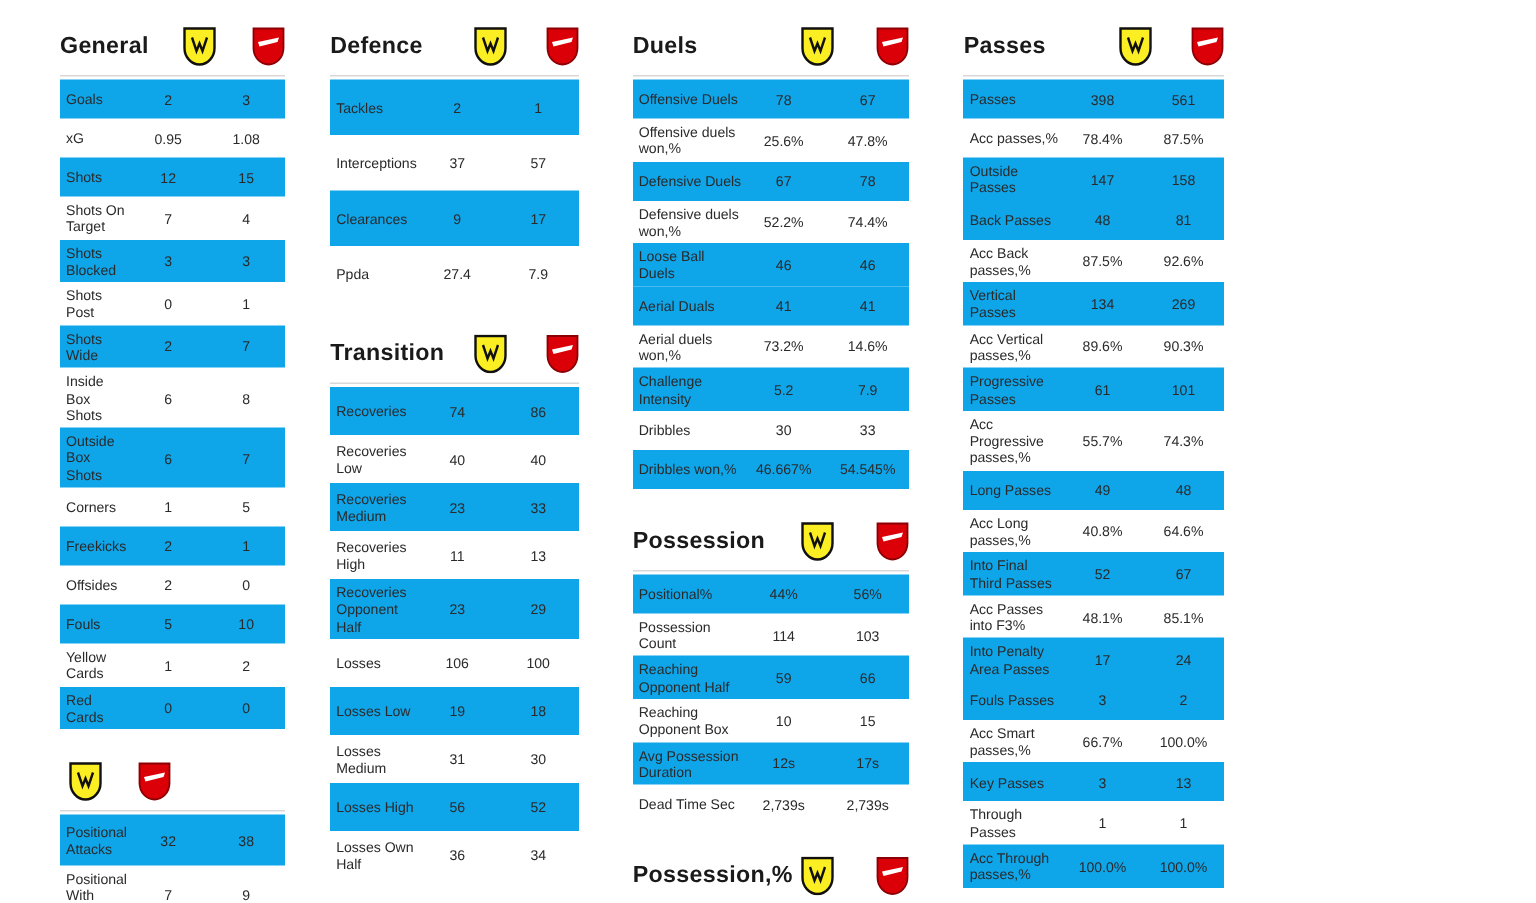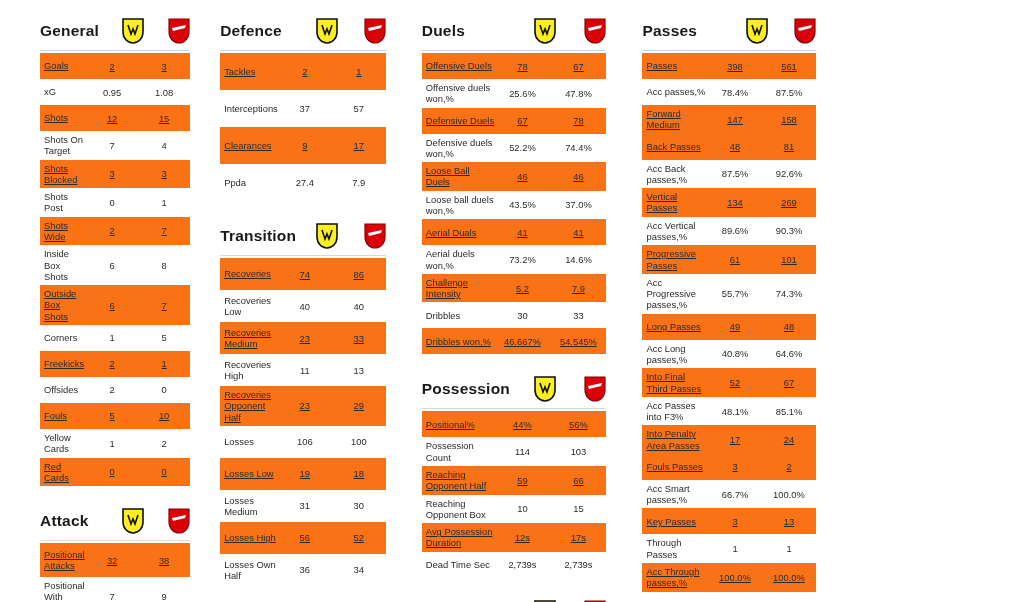--- a/index.html
+++ b/index.html
@@ -59,21 +59,21 @@
 
   .rows { }
   .row {
     display: flex;
     align-items: center;
     font-size: 9.4px;
     color: #2a2a2a;
     min-height: 20px;
     padding: 3px 0;
   }
-  .row.alt { background: #f97316; text-decoration: underline; }
+  .row.alt { background: #0ea5e9; }
   .row .label {
     flex: 1;
     padding-left: 4px;
     line-height: 1.2;
   }
   .row .v {
     width: 56px;
     text-align: center;
     flex: 0 0 56px;
   }
@@ -189,21 +189,20 @@
         <div class="row alt">
             <span class="label">Red Cards</span>
             <span class="v">0</span>
             <span class="v">0</span>
           </div>
       </div>
     </div>
 
     <div class="section">
       <div class="section-head">
-        <div class="section-title">Attack</div>
         <div class="crest home">
           <svg width="22" height="26" viewBox="0 0 22 26">
               <path d="M1 1 h20 v13 a10 11 0 0 1 -10 11 a10 11 0 0 1 -10 -11 z" fill="#fbee23" stroke="#11100e" stroke-width="1.6"></path>
               <path d="M6 7 l3 9 l2 -5 l2 5 l3 -9" fill="none" stroke="#11100e" stroke-width="1.6"></path>
             </svg>
         </div>
         <div class="crest away">
           <svg width="22" height="26" viewBox="0 0 22 26">
               <path d="M1 1 h20 v13 a10 11 0 0 1 -10 11 a10 11 0 0 1 -10 -11 z" fill="#db0007" stroke="#8b0004" stroke-width="1.2"></path>
               <path d="M4 10 l14 -3 l-1 3 l-12 3 z" fill="#ffffff"></path>
@@ -379,25 +378,20 @@
         <div class="row">
             <span class="label">Defensive duels won,%</span>
             <span class="v">52.2%</span>
             <span class="v">74.4%</span>
           </div>
         <div class="row alt">
             <span class="label">Loose Ball Duels</span>
             <span class="v">46</span>
             <span class="v">46</span>
           </div>
-        <div class="row">
-            <span class="label">Loose ball duels won,%</span>
-            <span class="v">43.5%</span>
-            <span class="v">37.0%</span>
-          </div>
         <div class="row alt">
             <span class="label">Aerial Duals</span>
             <span class="v">41</span>
             <span class="v">41</span>
           </div>
         <div class="row">
             <span class="label">Aerial duels won,%</span>
             <span class="v">73.2%</span>
             <span class="v">14.6%</span>
           </div>
@@ -511,21 +505,21 @@
             <span class="label">Passes</span>
             <span class="v">398</span>
             <span class="v">561</span>
           </div>
         <div class="row">
             <span class="label">Acc passes,%</span>
             <span class="v">78.4%</span>
             <span class="v">87.5%</span>
           </div>
         <div class="row alt">
-            <span class="label">Forward Medium</span>
+            <span class="label">Outside Passes</span>
             <span class="v">147</span>
             <span class="v">158</span>
           </div>
         <div class="row alt">
             <span class="label">Back Passes</span>
             <span class="v">48</span>
             <span class="v">81</span>
           </div>
         <div class="row">
             <span class="label">Acc Back passes,%</span>

